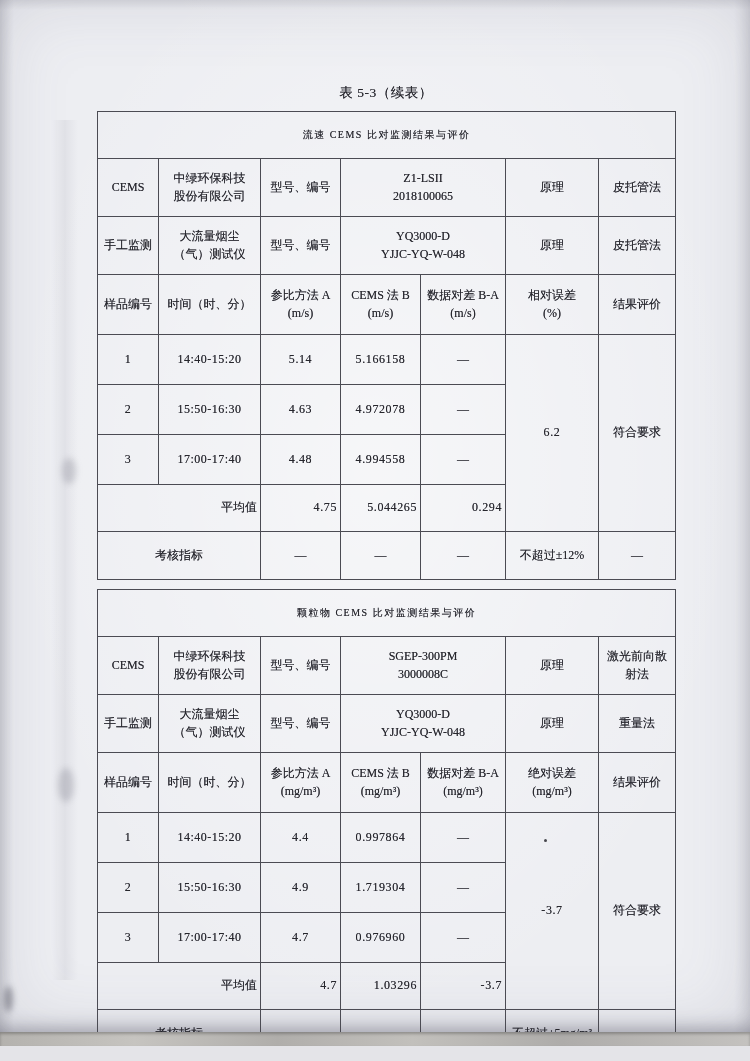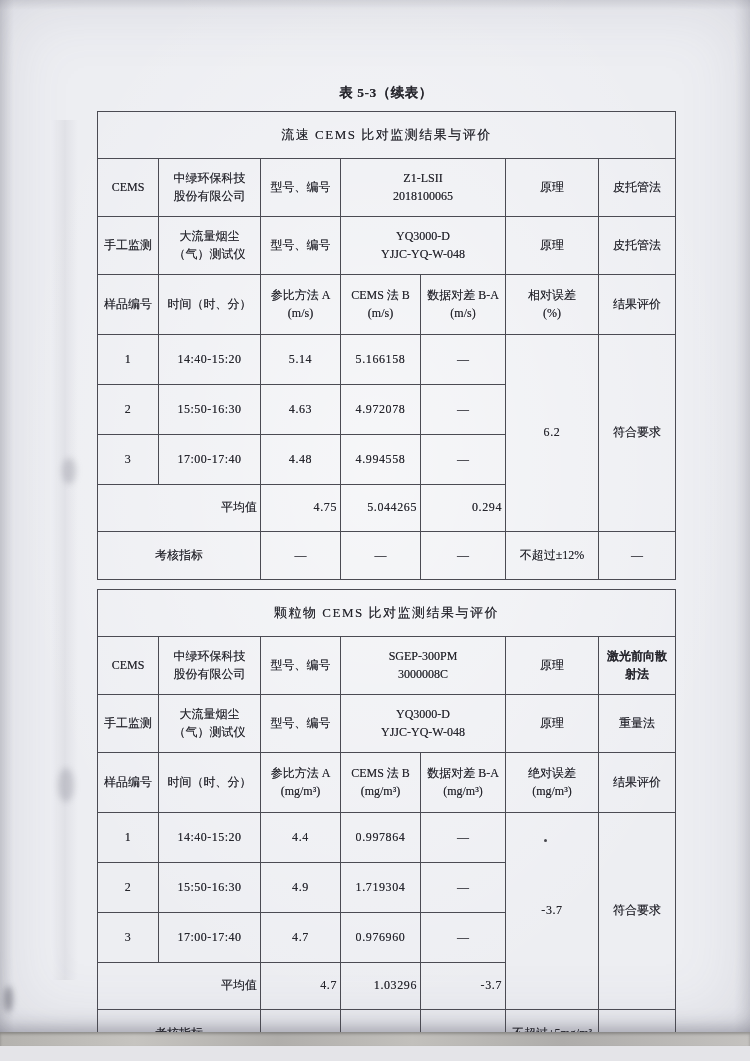--- a/index.html
+++ b/index.html
@@ -38,42 +38,42 @@
   .s2{left:58px;top:768px;width:16px;height:34px;}
   .s3{left:4px;top:986px;width:9px;height:26px;background:rgba(70,70,85,0.45);}
 
   .content{
     position:absolute;left:97px;top:84px;width:578px;
     color:#26262c;
     text-shadow:0 0 0.5px rgba(45,45,60,0.65);
   }
   .doc-title{
     display:flex;justify-content:center;gap:28px;
-    font-size:13.5px;font-weight:bold;letter-spacing:0.5px;
+    font-size:13.5px;font-weight:normal;letter-spacing:0.5px;
     margin-bottom:9px;white-space:nowrap;
   }
   table.t{
     border-collapse:collapse;table-layout:fixed;width:578px;
     font-size:12px;
   }
   table.t2{margin-top:9px;}
   .t td{
     border:1px solid #4b4b53;
     text-align:center;vertical-align:middle;
     padding:2px 3px;line-height:1.45;
     overflow:hidden;
   }
-  tr.r-band td{height:42px;font-size:13px;letter-spacing:1.5px;}
+  tr.r-band td{height:42px;font-size:10px;letter-spacing:1.5px;}
   tr.r-equip td{height:53px;}
   tr.r-head td{height:55px;}
   tr.r-data td{height:45px;}
   tr.r-avg td{height:42px;text-align:right;}
   tr.r-assess td{height:43px;text-align:center;}
   .wrap6{display:inline-block;max-width:76px;}
-  .wrap5{display:inline-block;max-width:66px;font-weight:bold;}
+  .wrap5{display:inline-block;max-width:66px;}
   .two-line span{display:block;}
   .time-cell{font-weight:normal;letter-spacing:0.5px;}
   .num{letter-spacing:0.6px;}
   td.errcell{position:relative;}
   .stray-dot{position:absolute;left:41%;top:26px;width:3px;height:3px;border-radius:50%;background:#46464d;}
 </style>
 </head>
 <body>
 
 <div class="scan">

